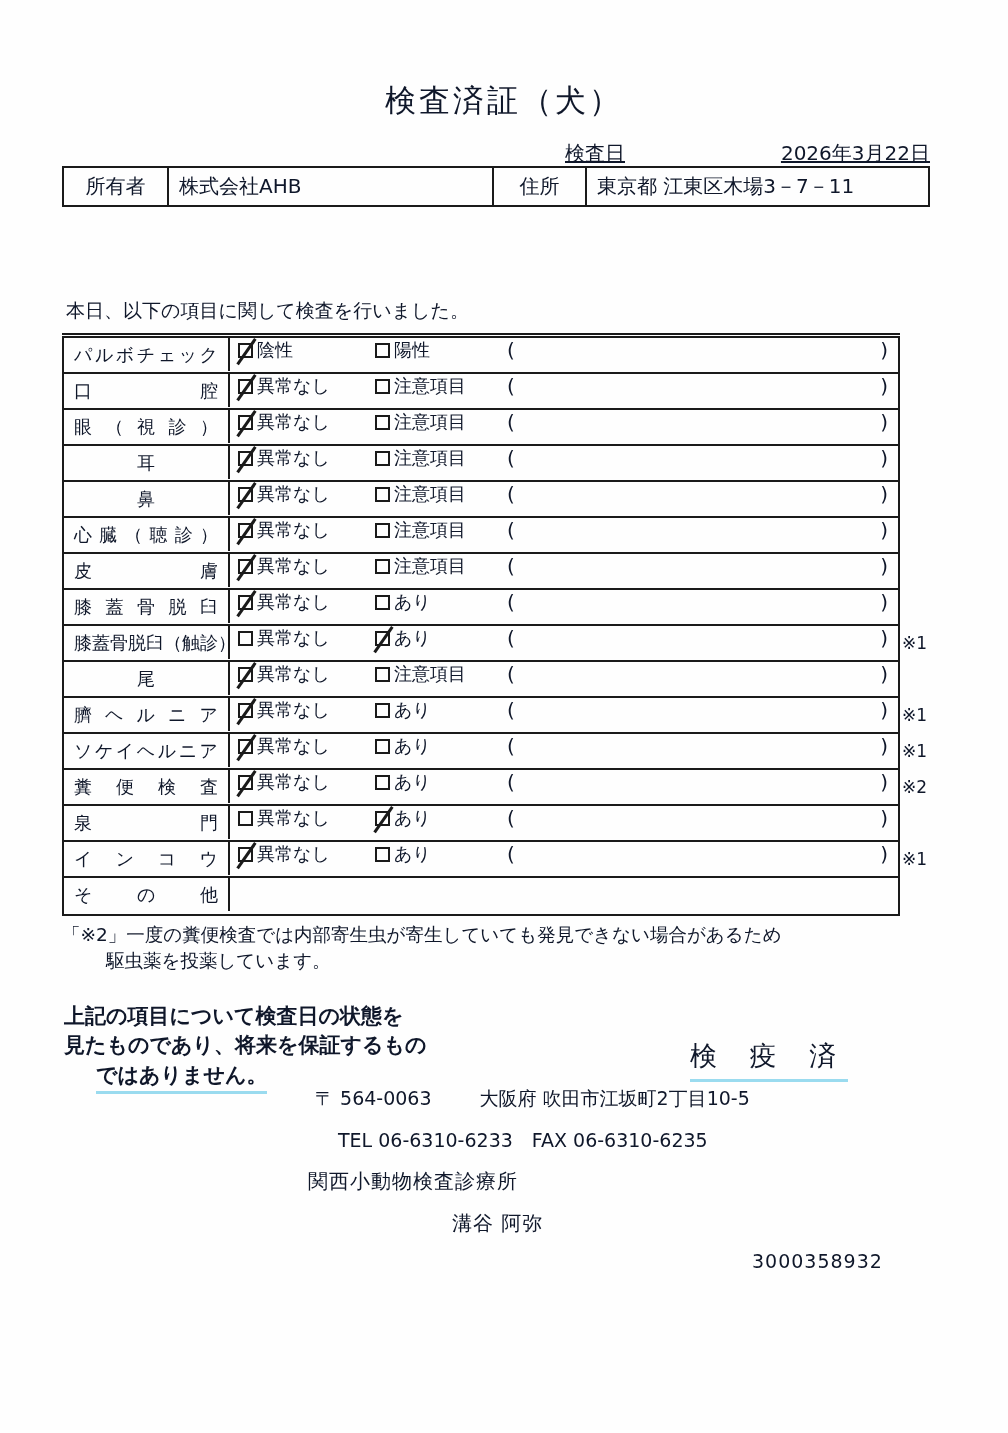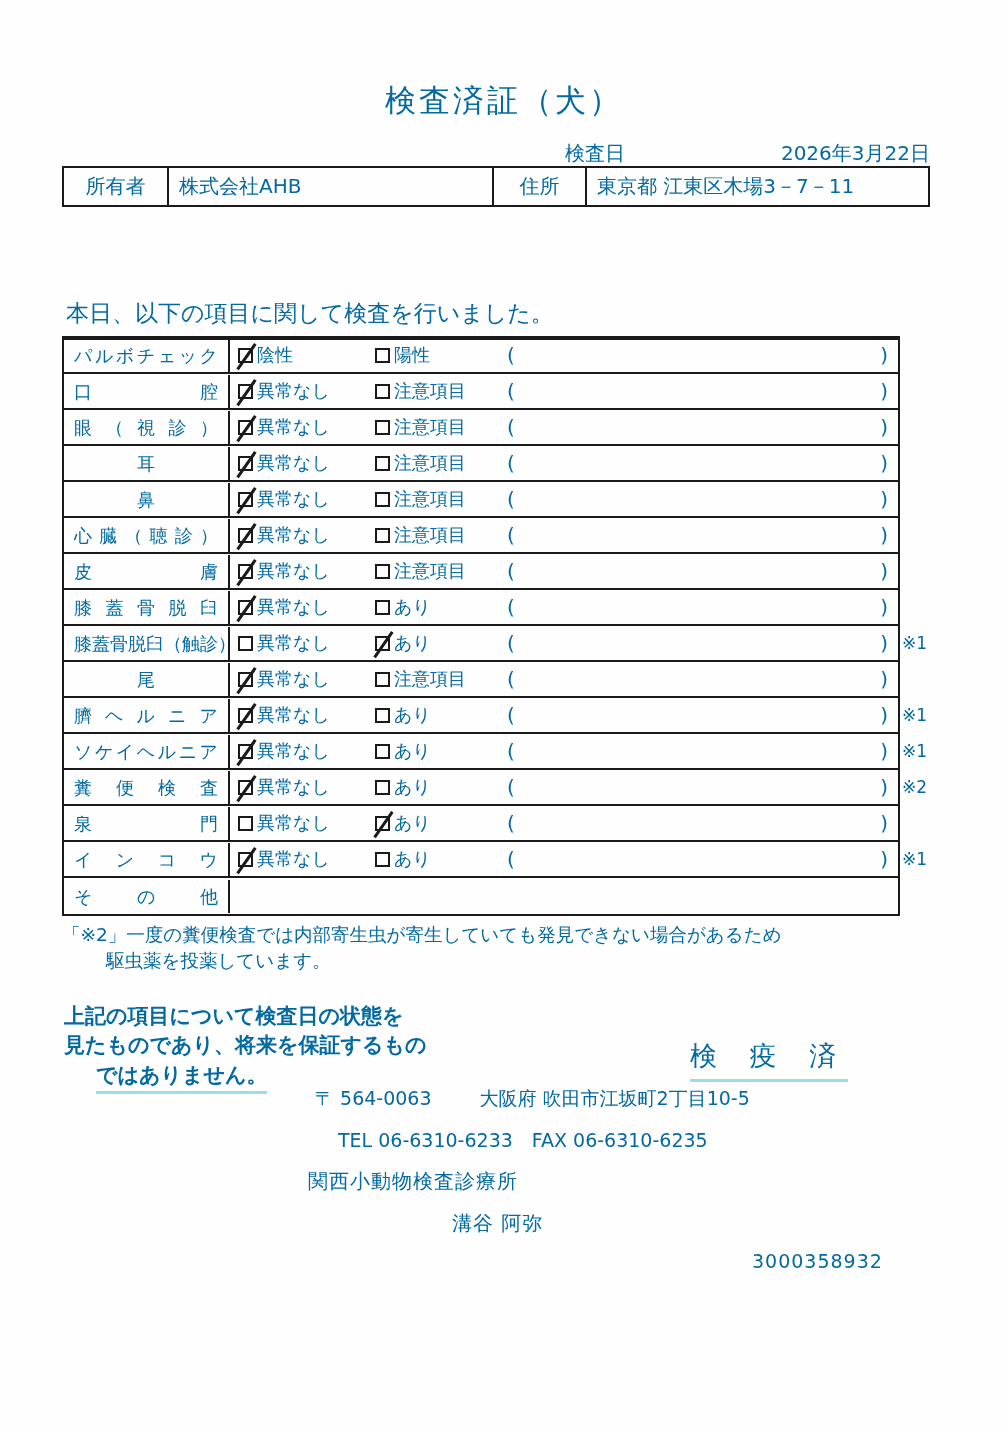--- a/index.html
+++ b/index.html
@@ -3,60 +3,60 @@
 <meta charset="utf-8">
 <style>
   * { box-sizing: border-box; margin: 0; padding: 0; }
   html, body { background: #ffffff; }
   .page {
     position: relative;
     width: 1008px;
     height: 1430px;
     margin: 0 auto;
     background: #fefefe;
-    color: #0369a1;
+    color: #0f172a;
     font-family: "DejaVu Sans", "Liberation Sans", sans-serif;
     overflow: hidden;
   }
   .title {
     position: absolute; top: 80px; left: 0; width: 100%;
     text-align: center; font-size: 31px; letter-spacing: 3px; font-weight: 500;
   }
   .date-row {
     position: absolute; top: 140px; left: 565px; width: 365px;
-    display: flex; justify-content: space-between; font-size: 20px;
+    display: flex; justify-content: space-between; font-size: 20px; text-decoration: underline;
   }
   
   .itable {
     position: absolute; left: 62px; width: 868px;
     border: 2.5px solid #1a1a1a; background: transparent;
   }
   .irow { display: grid; height: 37px; border-radius: 15px; }
   .irow > div {
     display: flex; align-items: center;
     border-left: 2.5px solid #1a1a1a;
     padding: 0 10px; font-size: 20px; overflow: hidden; white-space: nowrap;
   }
   .irow > div:first-child { border-left: none; }
   .irow.sep { border-bottom: 2.5px solid #1a1a1a; }
   .lbl { justify-content: center; padding: 0 4px !important; }
   .val-right { justify-content: flex-end; gap: 22px; }
   
   .intro {
     position: absolute; top: 298px; left: 62px; width: 838px;
-    font-size: 23px; padding: 0 4px 9px 4px;
+    font-size: 19px; padding: 0 4px 9px 4px;
     border-bottom: 2px solid #1a1a1a;
   }
   
   .exam-table {
     position: absolute; top: 336px; left: 62px; width: 838px;
     border: 2.5px solid #1a1a1a;
   }
   .exam-row {
-    position: relative; display: flex; align-items: center; height: 36px;
+    position: relative; display: flex; align-items: flex-start; height: 36px;
   }
   .exam-row:not(:last-child) { border-bottom: 2px solid #1a1a1a; }
   .exam-name {
     width: 166px; flex: none;
     border-right: 2px solid #1a1a1a;
     padding: 0 10px; font-size: 18px; line-height: 33px;
     text-align: justify; text-align-last: justify;
     white-space: nowrap; overflow: hidden;
   }
   .exam-name.center { text-align: center; text-align-last: center; }

